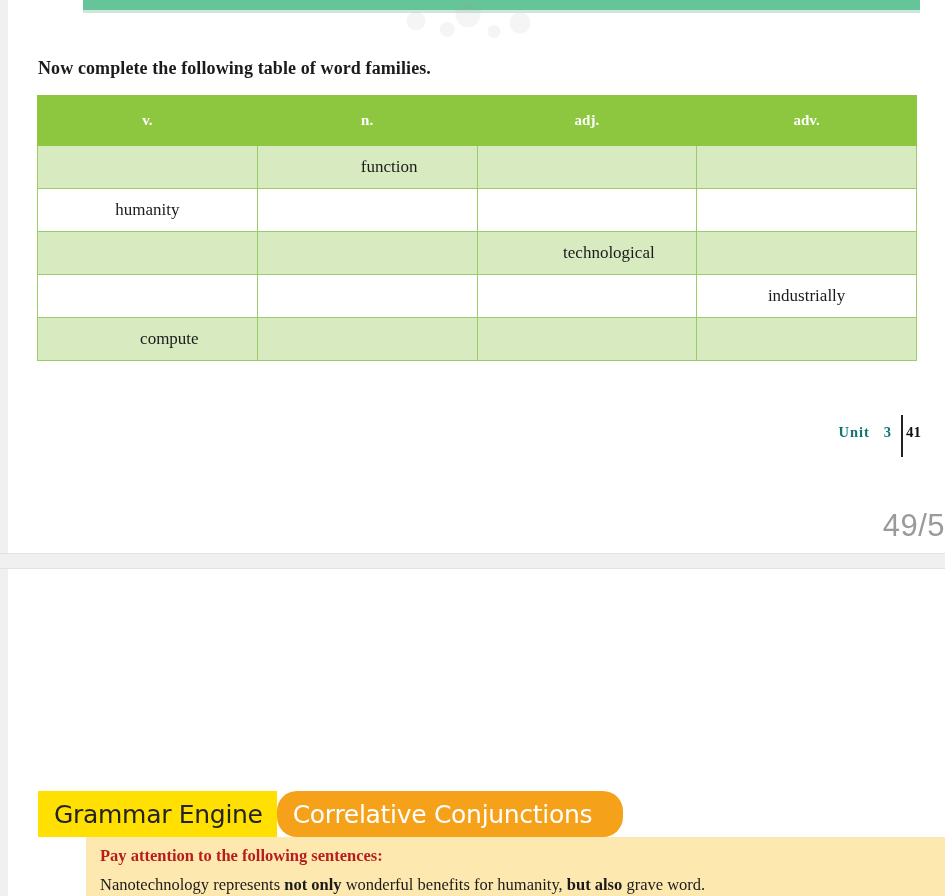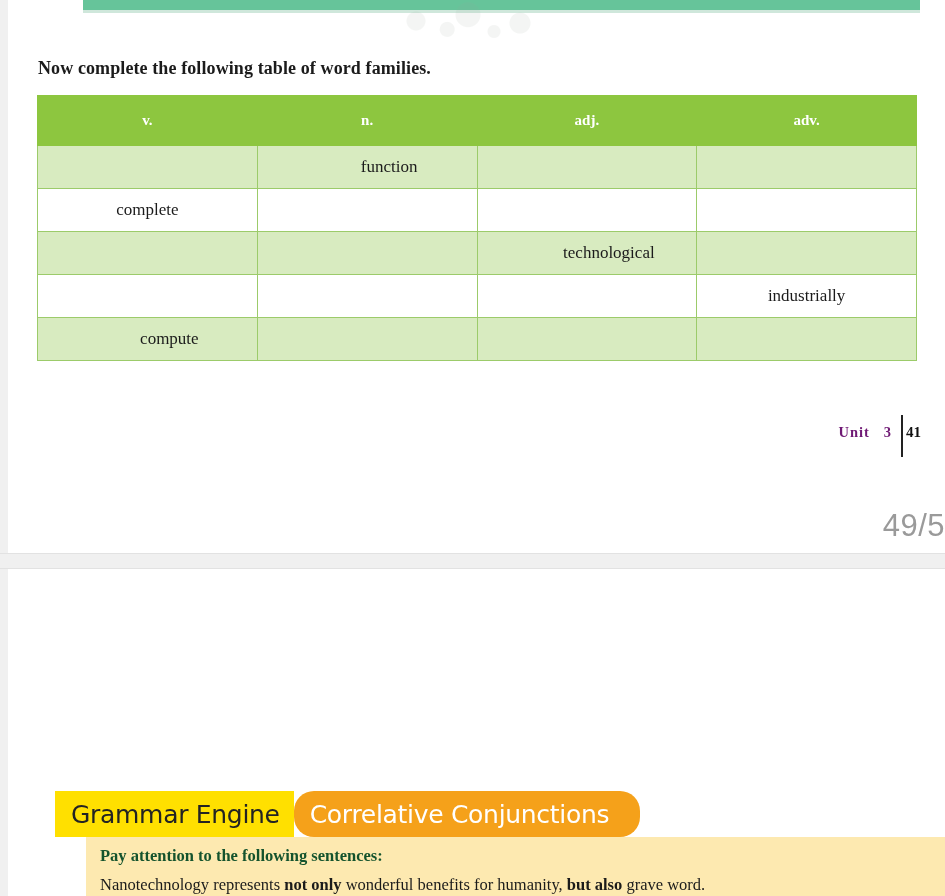--- a/index.html
+++ b/index.html
@@ -114,21 +114,21 @@
     background: #ffffff;
   }
 
   .footer-unit {
     position: absolute;
     right: 53px;
     top: 424px;
     font-size: 14.5px;
     font-weight: bold;
     letter-spacing: 1px;
-    color: #701a75;
+    color: #0f766e;
   }
   .footer-rule {
     position: absolute;
     right: 42px;
     top: 415px;
     width: 2px;
     height: 42px;
     background: #222222;
   }
   .footer-page {
@@ -177,21 +177,20 @@
   }
 
   .ge-banner {
     position: absolute;
     left: 30px;
     top: 222px;
     width: 585px;
     height: 46px;
     display: flex;
     align-items: stretch;
-    margin-left: 17px;
   }
   .ge-yellow {
     background: #ffe000;
     display: flex;
     align-items: center;
     padding: 0 14px 0 16px;
     font-family: "DejaVu Sans", sans-serif;
     font-size: 25px;
     color: #232323;
     letter-spacing: -0.3px;
@@ -216,21 +215,21 @@
     width: 867px;
     height: 59px;
     background: #fde9b0;
   }
   .ge-body-inner {
     padding: 9px 10px 0 14px;
   }
   .ge-line1 {
     font-size: 16.5px;
     font-weight: bold;
-    color: #14532d;
+    color: #b91c1c;
     margin-bottom: 9px;
   }
   .ge-line2 {
     font-size: 16.5px;
     color: #1b1b1b;
   }
   .ge-line2 b { font-weight: bold; }
 </style>
 </head>
 <body>
@@ -254,21 +253,21 @@
         </tr>
       </thead>
       <tbody>
         <tr class="shade">
           <td></td>
           <td>function</td>
           <td></td>
           <td></td>
         </tr>
         <tr class="plain">
-          <td>complete</td>
+          <td>humanity</td>
           <td></td>
           <td></td>
           <td></td>
         </tr>
         <tr class="shade">
           <td></td>
           <td></td>
           <td>technological</td>
           <td></td>
         </tr>

